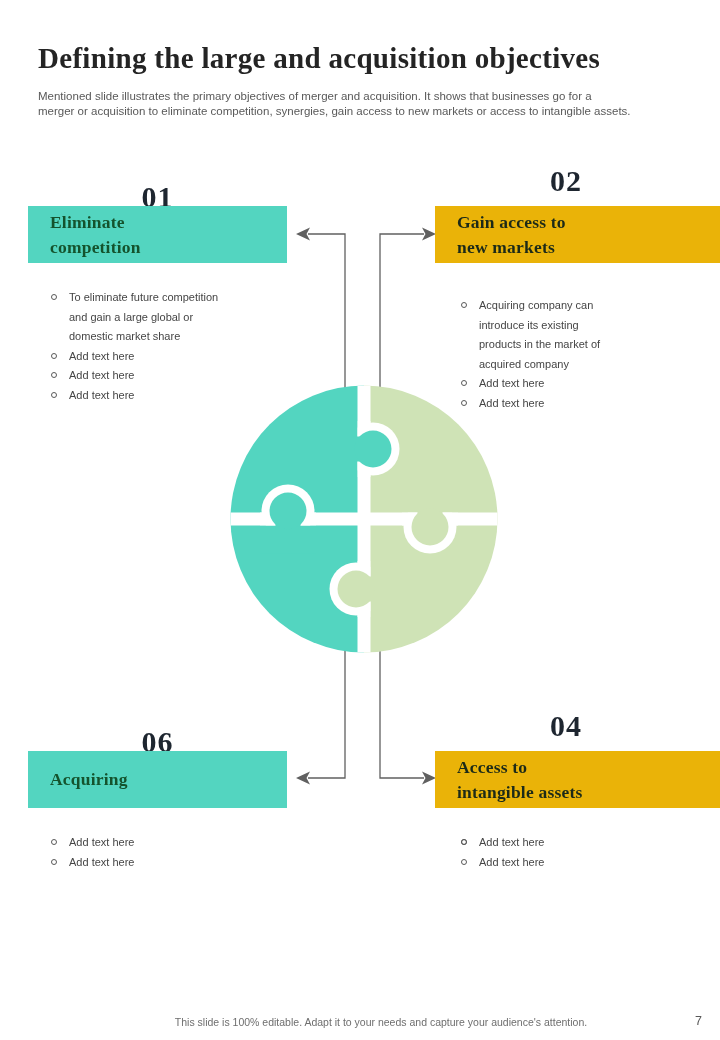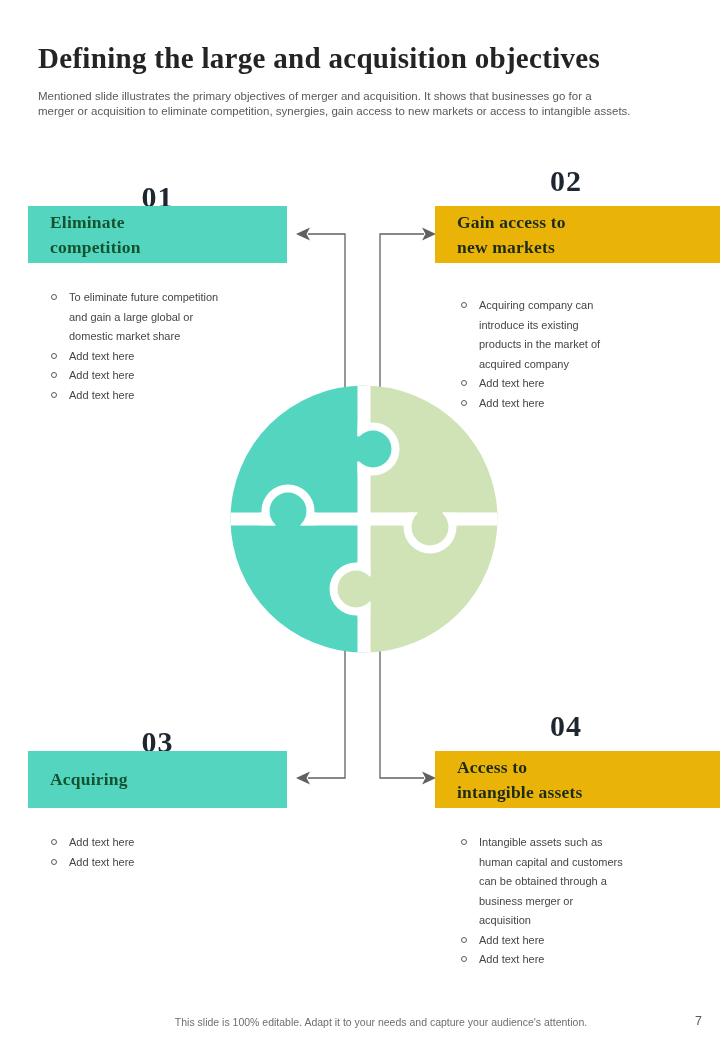--- a/index.html
+++ b/index.html
@@ -189,21 +189,21 @@
       <li class="bullet-item">
         <span class="bullet-dot"></span>
         <span class="bullet-text">Add text here</span>
       </li>
       <li class="bullet-item">
         <span class="bullet-dot"></span>
         <span class="bullet-text">Add text here</span>
       </li>
     </ul>
 
-    <div class="section-number n3">03</div>
+    <div class="section-number n3">06</div>
     <div class="head-box b3">
       <span class="heading">Acquiring</span>
     </div>
     <ul class="bullet-list l3">
       <li class="bullet-item">
         <span class="bullet-dot"></span>
         <span class="bullet-text">Add text here</span>
       </li>
       <li class="bullet-item">
         <span class="bullet-dot"></span>
@@ -212,25 +212,20 @@
     </ul>
 
     <div class="section-number n4">04</div>
     <div class="head-box b4">
       <span class="heading">Access to
 intangible assets</span>
     </div>
     <ul class="bullet-list l4">
       <li class="bullet-item">
         <span class="bullet-dot"></span>
-        <span class="bullet-text">Intangible assets such as
-human capital and customers
-can be obtained through a
-business merger or
-acquisition</span>
       </li>
       <li class="bullet-item">
         <span class="bullet-dot"></span>
         <span class="bullet-text">Add text here</span>
       </li>
       <li class="bullet-item">
         <span class="bullet-dot"></span>
         <span class="bullet-text">Add text here</span>
       </li>
     </ul>

